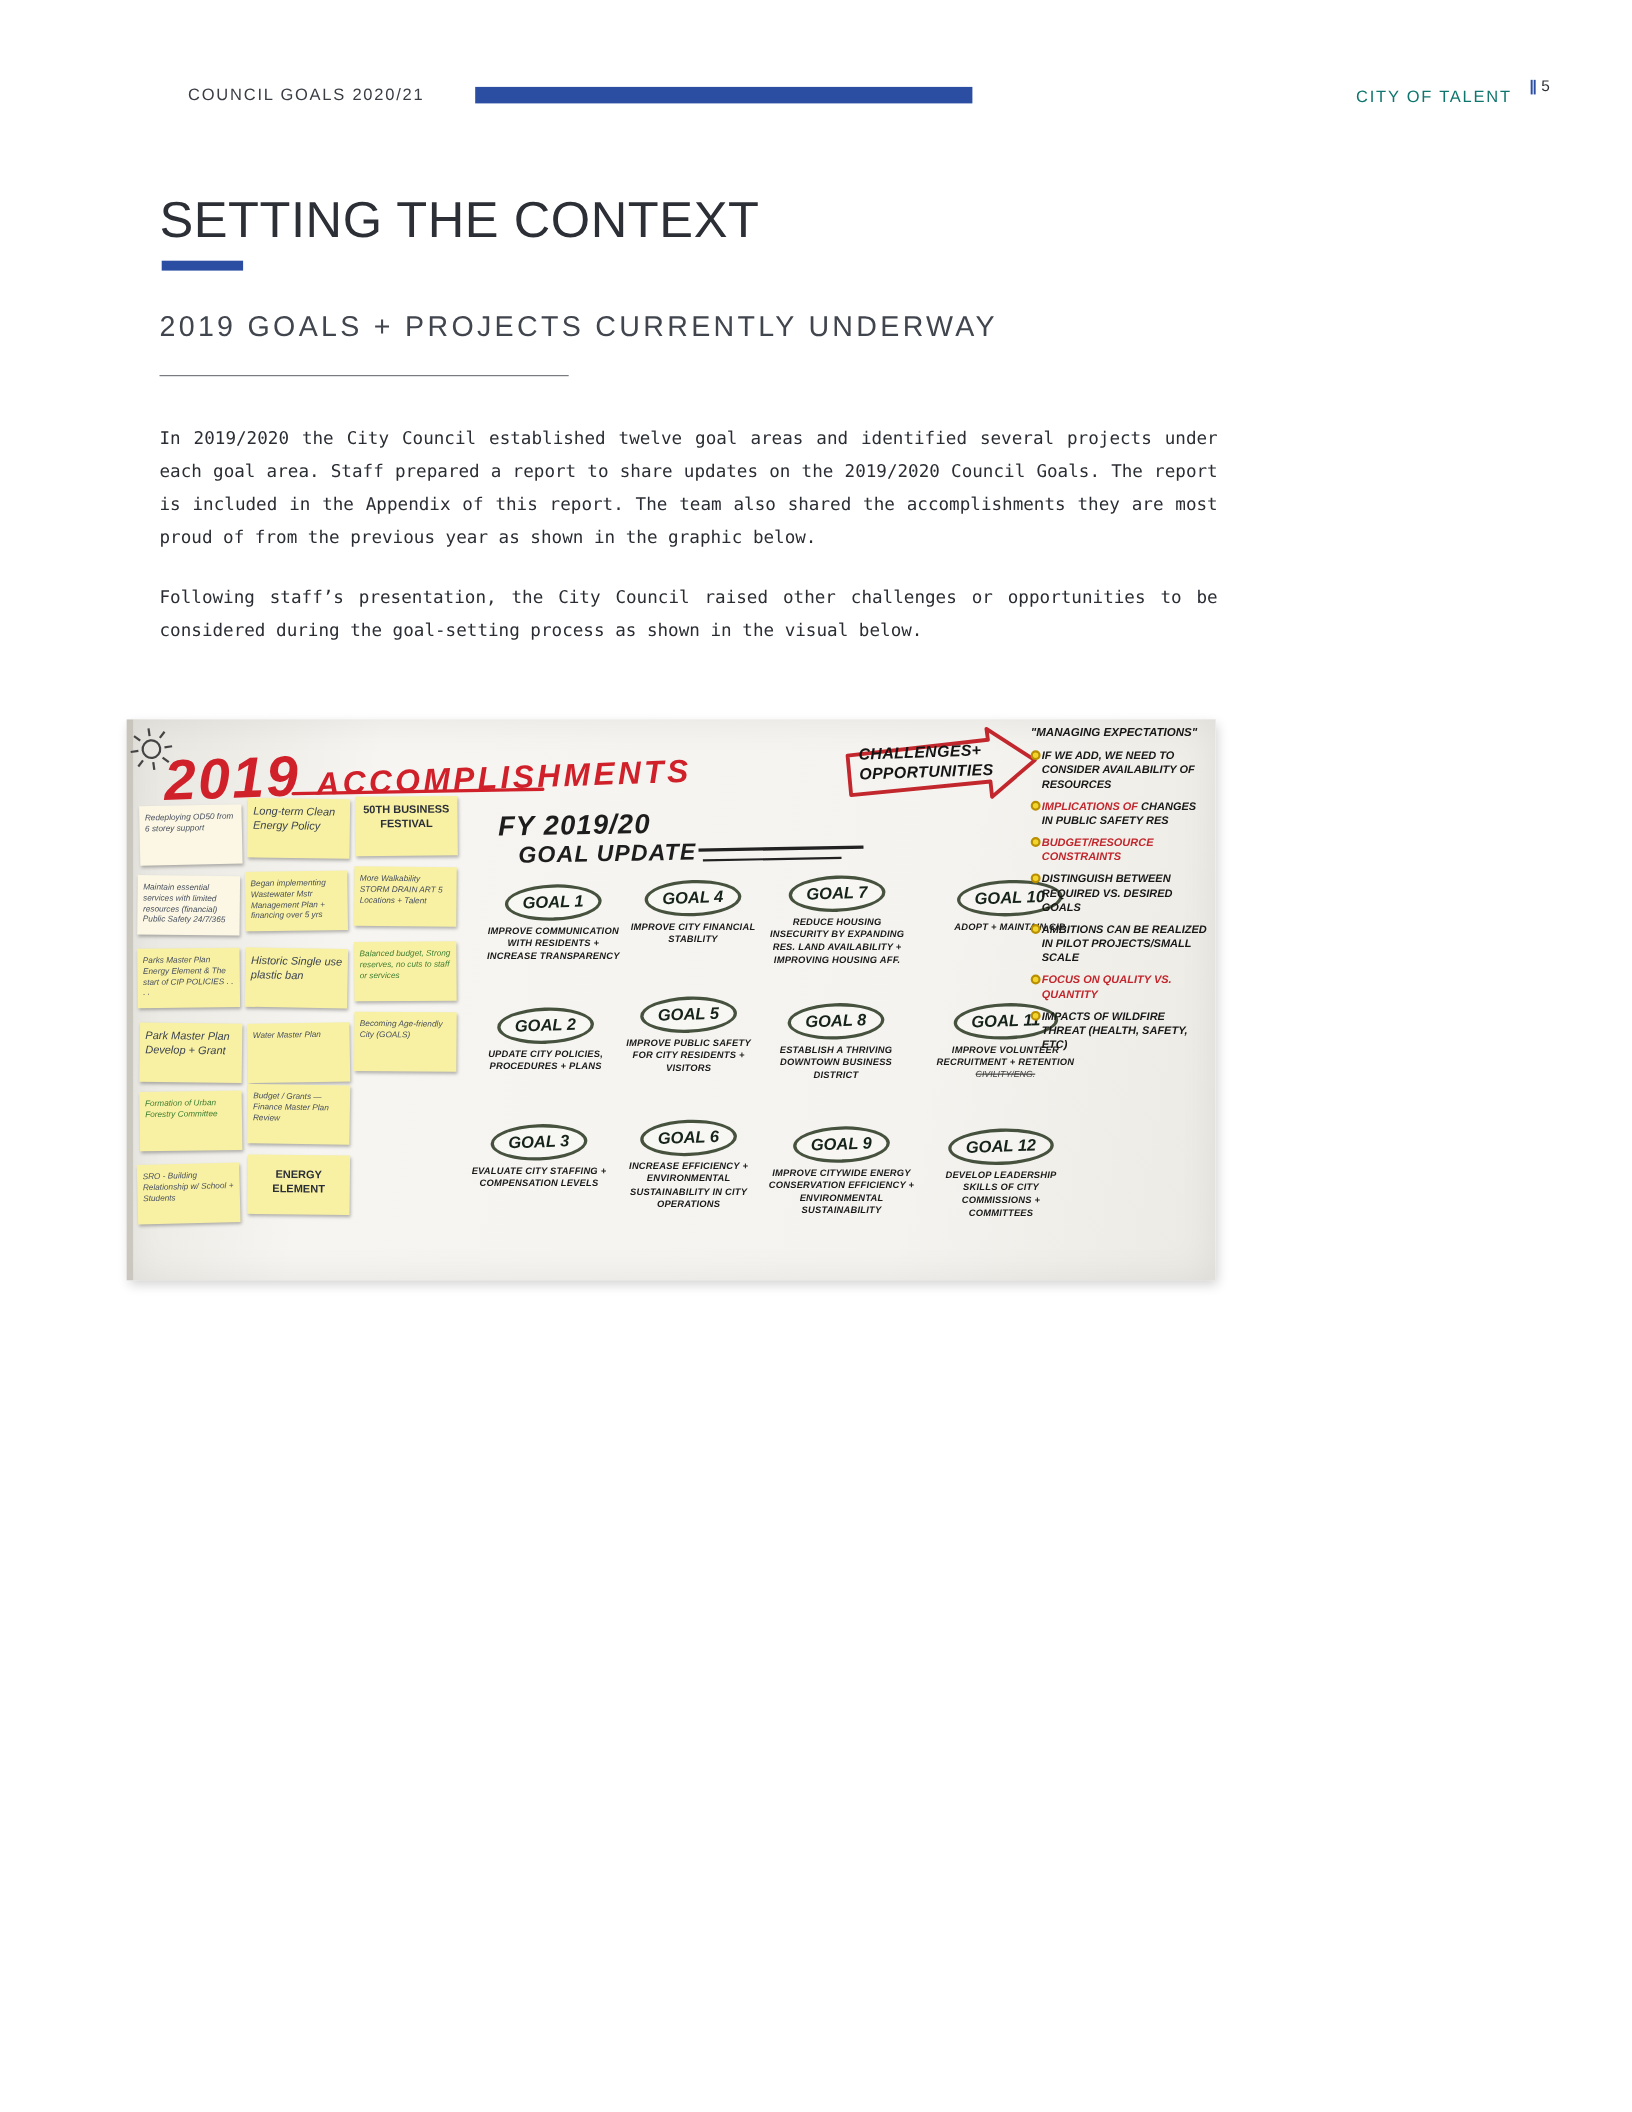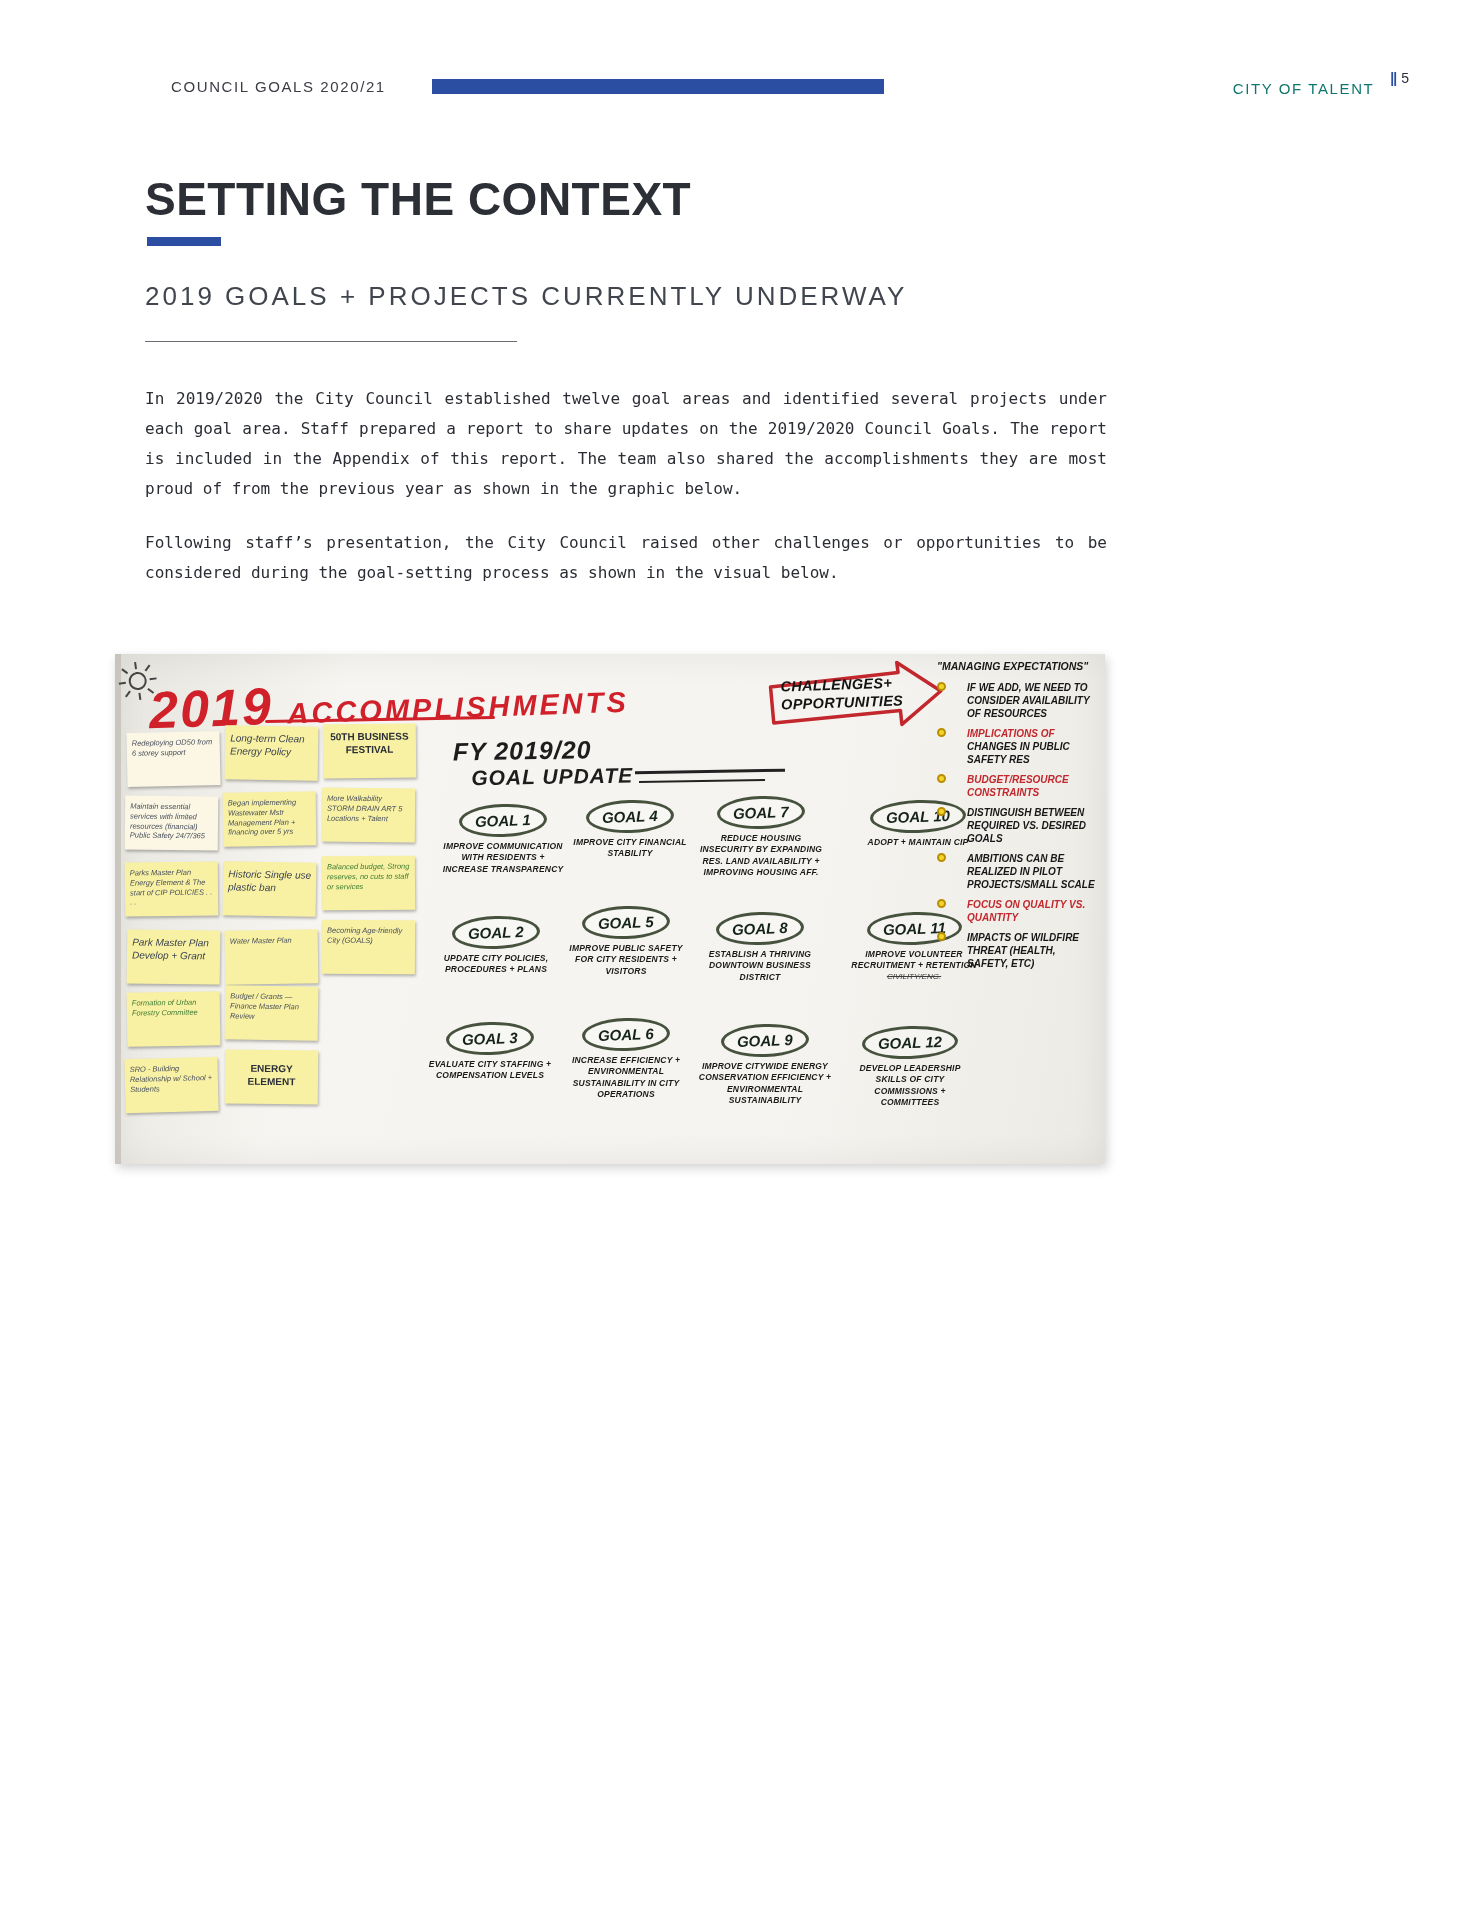--- a/index.html
+++ b/index.html
@@ -10,21 +10,21 @@
   .header { position:absolute; top:76px; left:130px; width:1238px; display:flex; align-items:center;margin-left:41px; }
   .header-left { font-size:15px; letter-spacing:1.6px; color:#3a3d44; white-space:nowrap; }
   .header-bar { width:452px; height:15px; background:#2b4ea2; margin-left:46px; }
   .header-right { margin-left:auto; display:flex; align-items:flex-start; gap:16px; }
   .header-right-label { font-size:15px; letter-spacing:1.6px; color:#0f766e; margin-top:4px; white-space:nowrap; }
   .page-num-wrap { display:flex; gap:5px; align-items:flex-start; margin-top:-6px; }
   .page-bars { font-size:14px; color:#2b4ea2; font-weight:bold; letter-spacing:-1px; }
   .page-num { font-size:14px; color:#2e3138; }
 
   
-  .main-title { position:absolute; left:145px; top:172px; font-size:46px; font-weight:700; letter-spacing:0.5px; color:#2c2f36; }
+  .main-title { position:absolute; left:145px; top:172px; font-size:46px; font-weight:400; letter-spacing:0.5px; color:#2c2f36; }
   .title-accent { position:absolute; left:147px; top:237px; width:74px; height:9px; background:#2b4ea2; }
   .subtitle { position:absolute; left:145px; top:281px; font-size:26px; font-weight:400; letter-spacing:3px; color:#41454e; }
   .subtitle-rule { position:absolute; left:145px; top:341px; width:372px; height:1px; background:#6a6d73; }
 
   
   .body-copy { position:absolute; left:145px; top:384px; width:962px;
     font-family:"DejaVu Sans Mono", monospace; font-size:16px; line-height:30px;
     color:#2a2d33; text-align:justify; }
   .body-copy p + p { margin-top:24px; }
 
@@ -95,21 +95,21 @@
 
   
   .arrow-wrap { position:absolute; left:650px; top:8px; width:182px; height:74px; transform:rotate(-2deg); }
   .arrow-text { position:absolute; left:16px; top:13px; font-size:14.5px; font-weight:bold; font-style:italic; color:#141414; line-height:1.25; letter-spacing:0.3px; }
 
   
   .challenges { position:absolute; left:822px; top:6px; width:162px;
     display:flex; flex-direction:column; gap:7px;
     font-size:10px; font-weight:bold; font-style:italic; color:#171717; line-height:1.3; }
   .ch-header { font-size:10.5px; }
-  .ch-item { display:flex; gap:21px; align-items:flex-start; }
+  .ch-item { display:flex; gap:1px; align-items:flex-start; }
   .bullet-icon { flex:0 0 auto; width:9px; height:9px; border-radius:50%;
     background:#f3d42c; border:2px solid #b98f00; margin-top:1px; }
   .red { color:#c2272d; }
   .lead { color:#c2272d;margin-top:43px; }
   .sub { display:block; color:#c2272d; font-size:8.5px; }
 </style>
 </head>
 <body>
 
 <div class="page">

